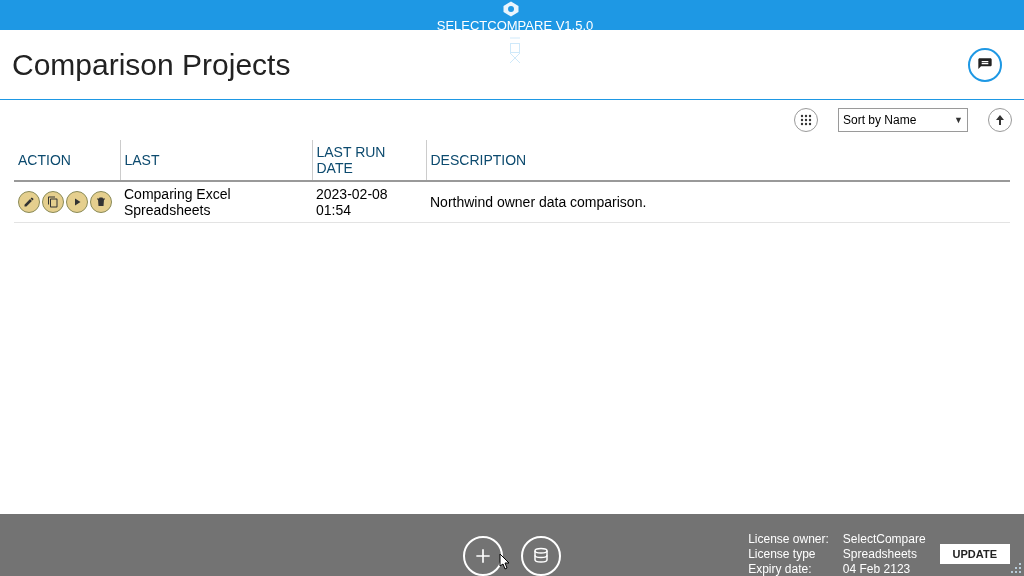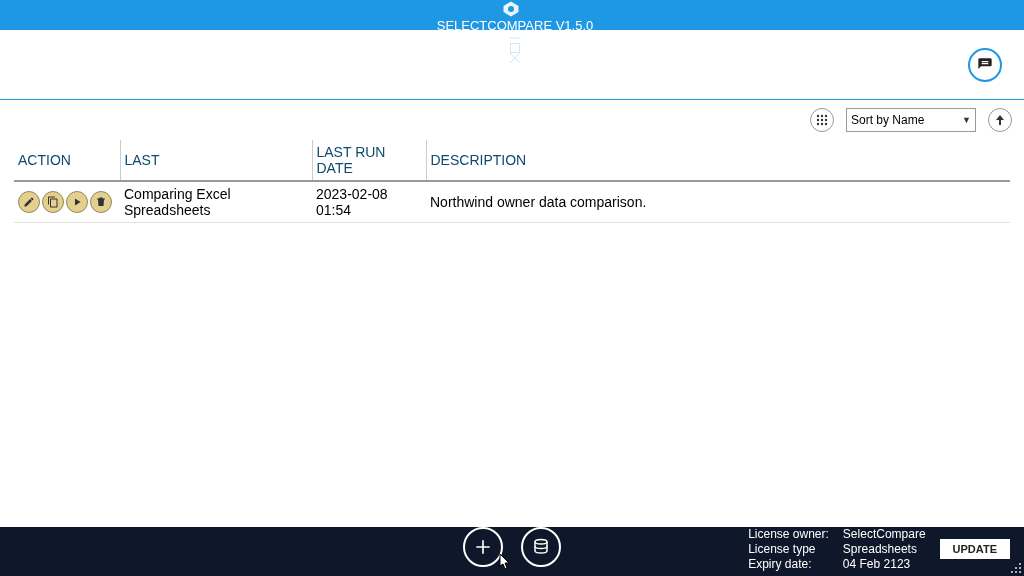--- a/index.html
+++ b/index.html
@@ -58,21 +58,21 @@
     color: #222;
     cursor: pointer;
     background: #fff;
   }
   
   .toolbar {
     display: flex;
     justify-content: flex-end;
     align-items: center;
     padding: 8px 12px;
-    gap: 12px;
+    gap: 20px;
   }
   .small-circle {
     width: 24px; height: 24px;
     border: 1px solid #9a9a9a;
     border-radius: 50%;
     display: flex; align-items: center; justify-content: center;
     cursor: pointer;
     background: #fff;
   }
   .sort-select {
@@ -112,25 +112,25 @@
   .act-btn {
     width: 22px; height: 22px;
     border-radius: 50%;
     border: 1px solid #8a8a57;
     background: #e5cf8e;
     display: flex; align-items: center; justify-content: center;
     cursor: pointer;
   }
   
   .footer {
-    height: 49px;
-    background: #0f172a;
+    height: 62px;
+    background: #737373;
     color: #fff;
     display: flex;
-    align-items: flex-start;
+    align-items: flex-end;
     position: relative;
   }
   .footer-center {
     position: absolute;
     left: 50%;
     transform: translateX(-50%);
     display: flex;
     gap: 18px;
     align-items: center;
   }
@@ -204,20 +204,21 @@
   </div>
   <div class="winbtn">
     <svg width="10" height="10" viewBox="0 0 10 10">
         <line x1="0" y1="0" x2="10" y2="10" stroke="#cfe9fa" stroke-width="1"></line>
         <line x1="10" y1="0" x2="0" y2="10" stroke="#cfe9fa" stroke-width="1"></line>
       </svg>
   </div>
 </div>
 
 <div class="header">
+  <h1>Comparison Projects</h1>
   <div class="spacer"></div>
   <div class="circle-btn">
     <svg width="16" height="16" viewBox="0 0 24 24">
       <path fill="#222" d="M20 2H4c-1.1 0-2 .9-2 2v14l4-4h14c1.1 0 2-.9 2-2V4c0-1.1-.9-2-2-2zM7 9h10v2H7V9zm0-3h10v2H7V6z"></path>
     </svg>
   </div>
 </div>
 
 <div class="toolbar">
   <div class="small-circle">

